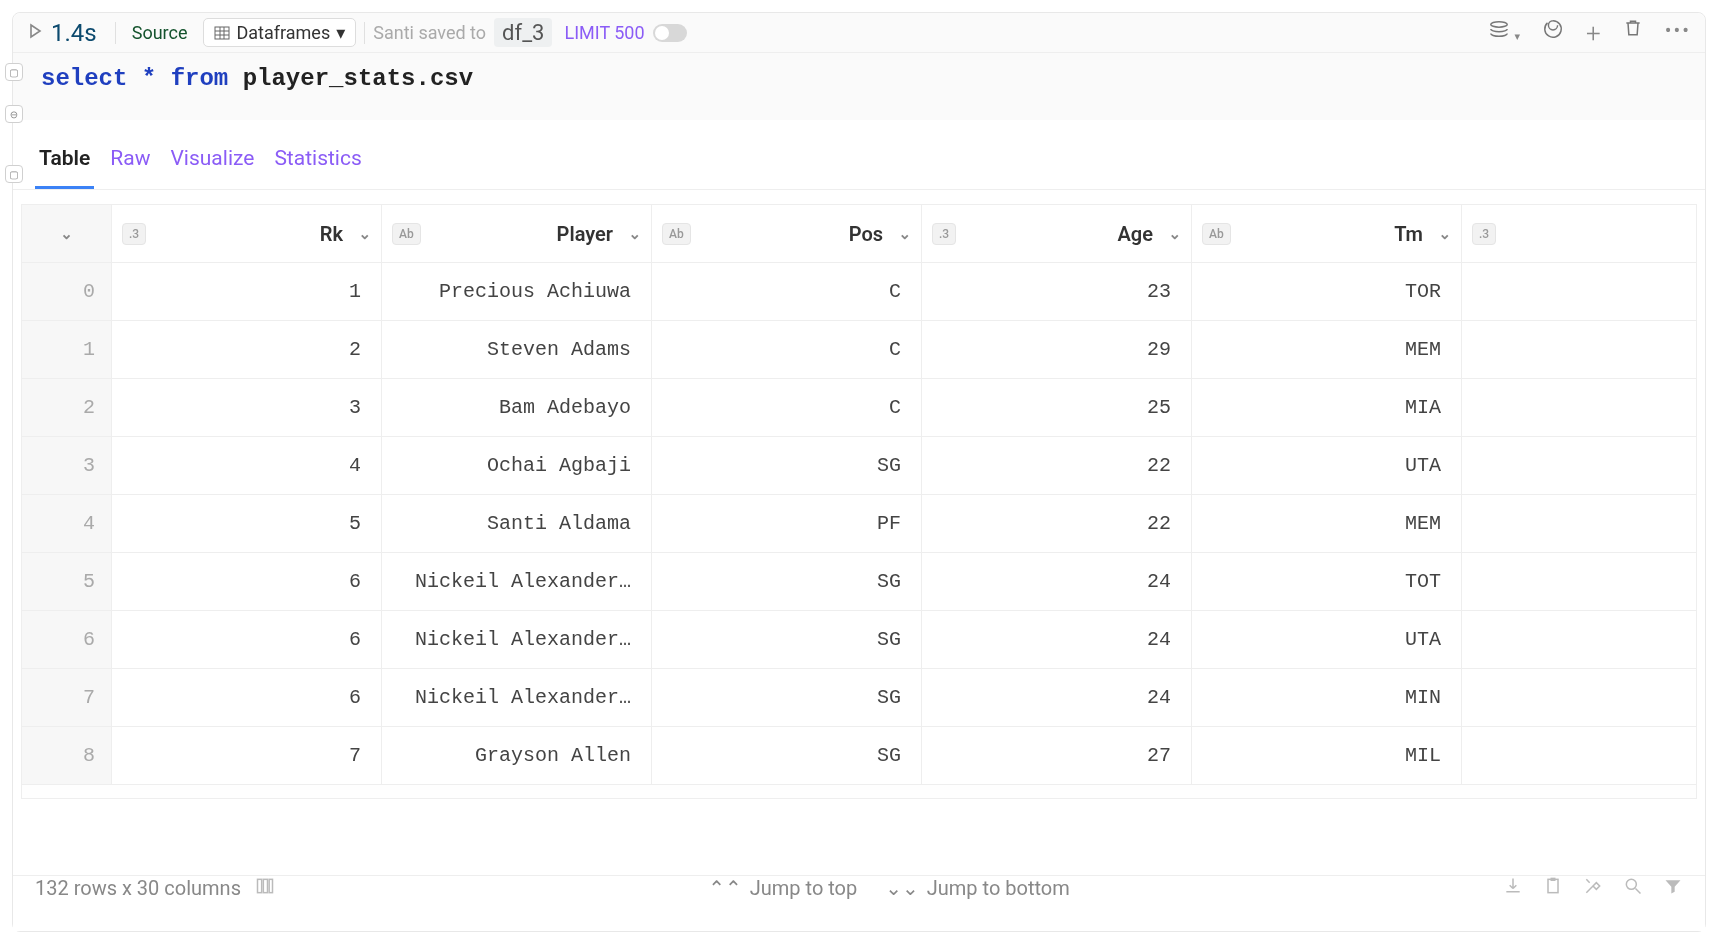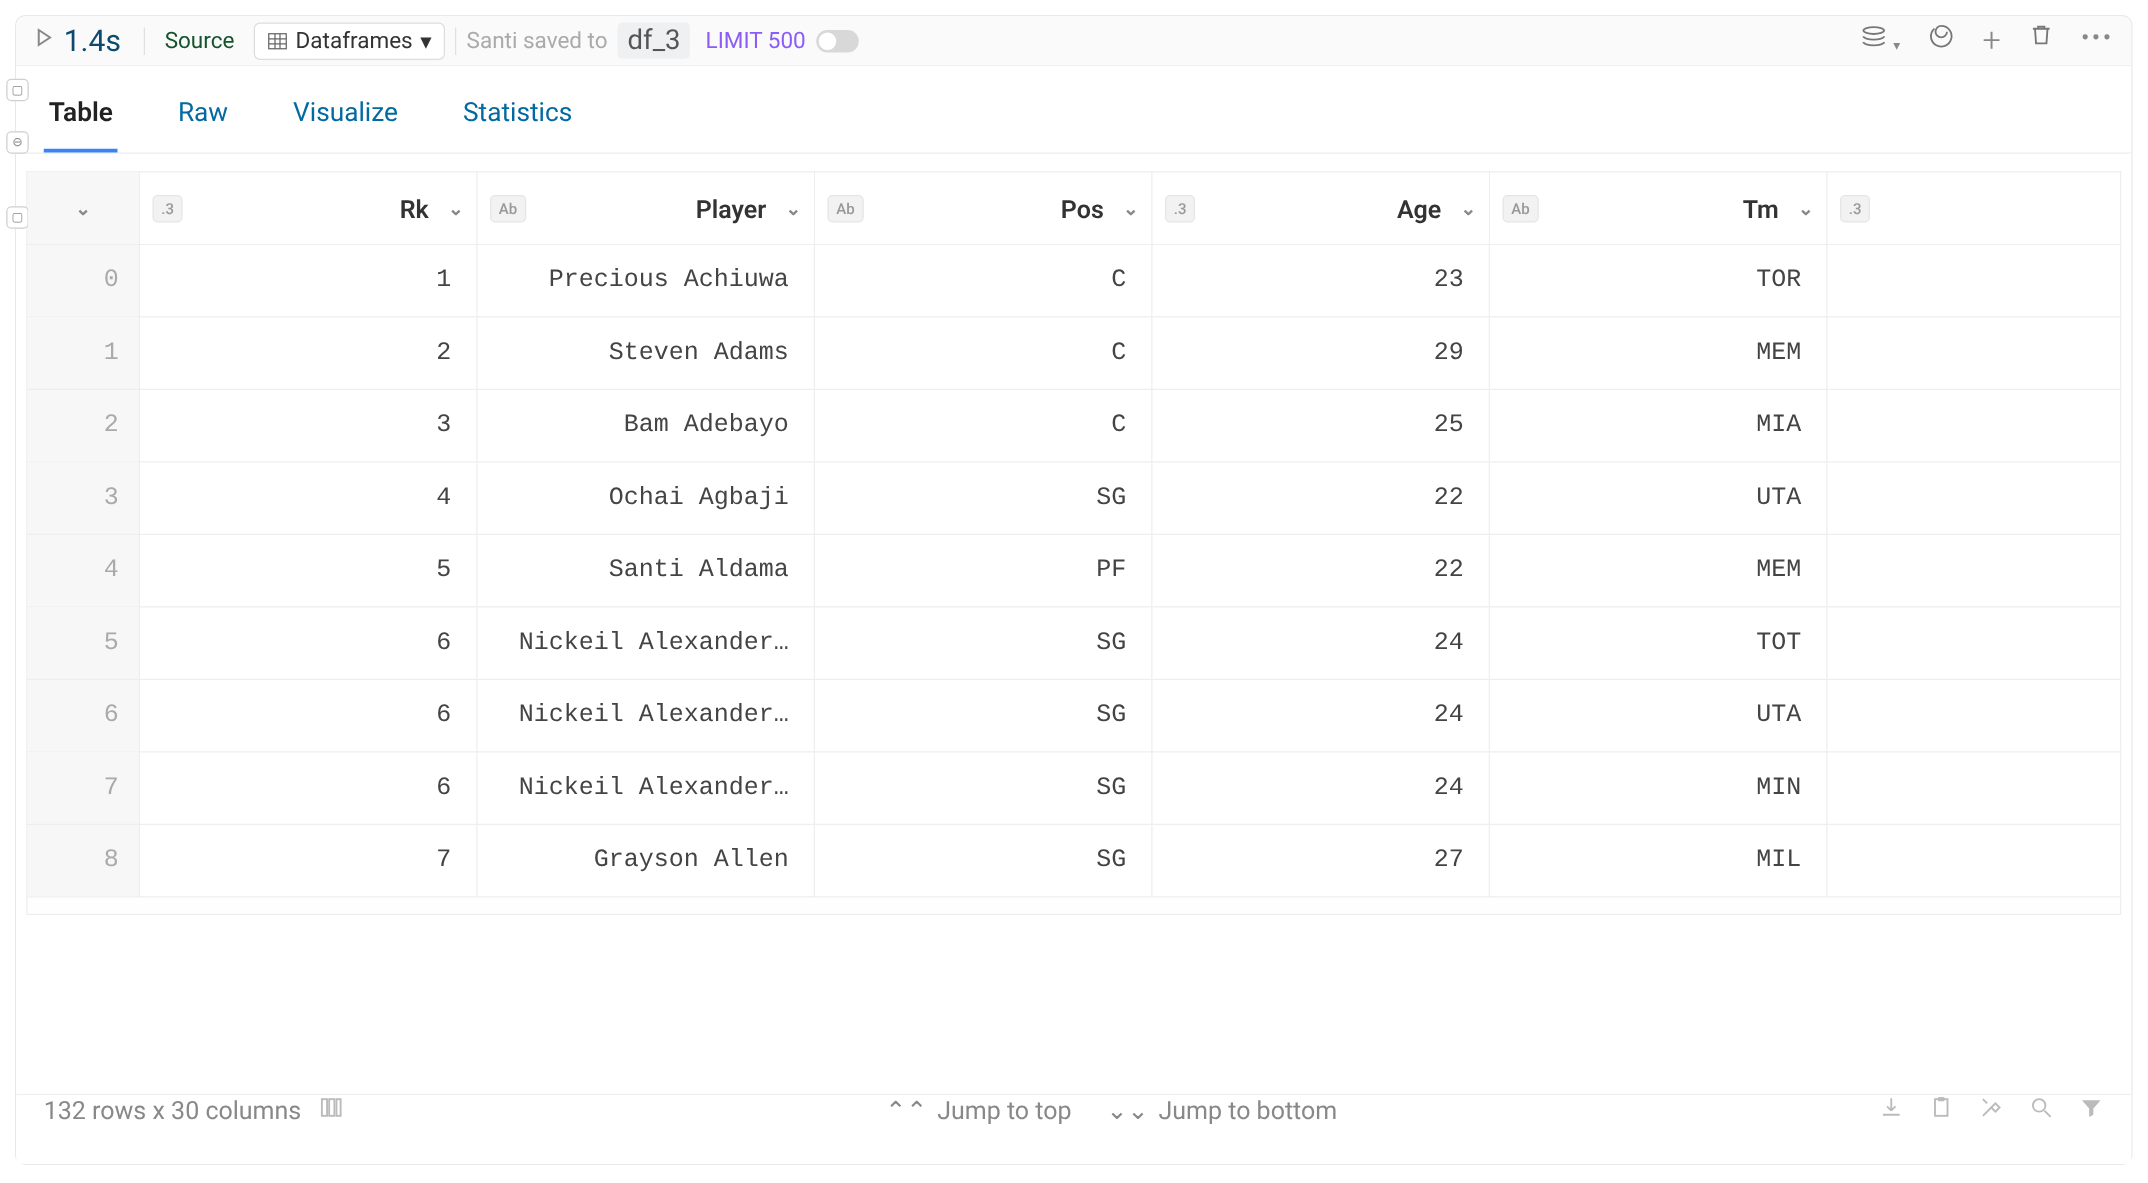--- a/index.html
+++ b/index.html
@@ -77,25 +77,25 @@
     padding: 12px 28px 28px 28px;
     background: #fafafa;
     font-family: "SFMono-Regular", Consolas, "Liberation Mono", Menlo, monospace;
     font-size: 24px;
   }
   .kw { color: #1f3fbf; font-weight: 700; }
   .ident { color: #222; font-weight: 700; }
   .star { color: #1f3fbf; font-weight: 700; }
   .result-area { flex: 1; display: flex; flex-direction: column; padding: 0 0 0 0; background:#fff; }
   .tabs {
-    display: flex; gap: 44px; padding: 16px 22px 0 22px;
+    display: flex; gap: 12px; padding: 16px 22px 0 22px;
     border-bottom: 1px solid #eee;
     font-size: 21px;
   }
-  .tab { color: #0369a1; padding: 10px 4px 16px 4px; cursor:pointer; }
+  .tab { color: #8b5cf6; padding: 10px 4px 16px 4px; cursor:pointer; }
   .tab.active { color: #222; font-weight: 600; border-bottom: 3px solid #3b82f6; }
   .table-wrap { flex: 1; overflow: hidden; padding: 14px 8px 0 8px; }
   table { border-collapse: collapse; width: 100%; table-layout: fixed; }
   th, td { border: 1px solid #eee; height: 58px; }
   thead th { background: #fff; font-weight: 600; font-size: 20px; position: relative; }
   thead th.rownum-h { background: #f7f7f7; text-align:center; }
   th .type-badge {
     position: absolute; left: 10px; top: 50%; transform: translateY(-50%);
     background: #f2f2f2; color: #999; border-radius: 4px;
     font-size: 12px; padding: 3px 6px; font-weight: 500;
@@ -186,20 +186,26 @@
       <span style="font-size:26px; font-weight:300;">+</span>
       <span>
         <svg width="20" height="20" viewBox="0 0 24 24">
             <path d="M4 6h16M9 6V4h6v2M6 6l1 14h10l1-14" fill="none" stroke="#777" stroke-width="1.8"></path>
           </svg>
       </span>
       <span style="letter-spacing:2px;">•••</span>
     </div>
   </div>
 
+  <div class="codebar">
+    <span class="kw">select</span>
+    <span class="star">*</span>
+    <span class="kw">from</span>
+    <span class="ident">player_stats.csv</span>
+  </div>
 
   <div class="result-area">
     <div class="tabs">
       <div class="tab active">Table</div>
       <div class="tab">Raw</div>
       <div class="tab">Visualize</div>
       <div class="tab">Statistics</div>
     </div>
 
     <div class="table-wrap">

